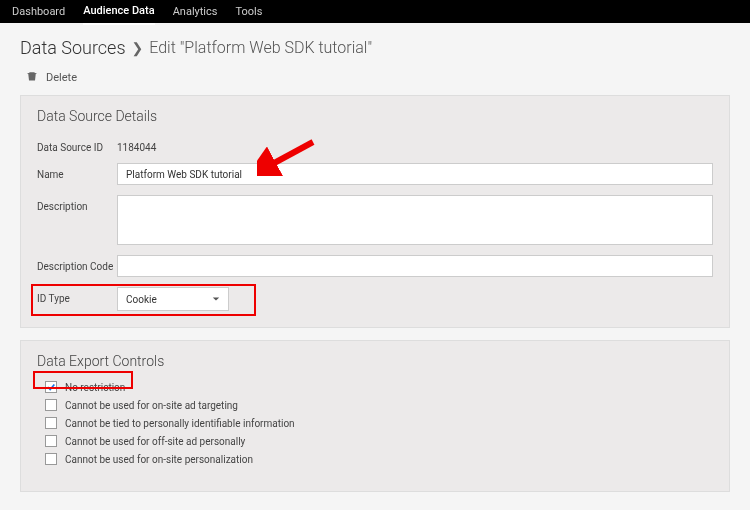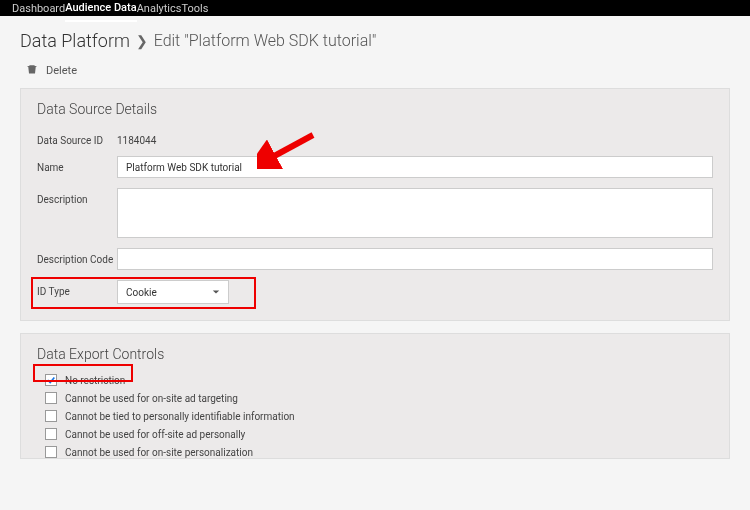--- a/index.html
+++ b/index.html
@@ -1,18 +1,18 @@
 <!DOCTYPE html>
 <html><head>
   <meta charset="utf-8">
   <style>
     * { box-sizing: border-box; margin: 0; padding: 0; font-family: -apple-system, BlinkMacSystemFont, "Segoe UI", Roboto, Helvetica, Arial, sans-serif; }
     body { background: #f5f5f5; width: 750px; height: 510px; overflow: hidden; }
 
-    .topnav { background: #000; color: #ccc; height: 16px; display: flex; align-items: center; padding: 0 12px; font-size: 11px; }
+    .topnav { background: #000; color: #ccc; height: 23px; display: flex; align-items: center; padding: 0 12px; gap: 18px; font-size: 11px; }
     .topnav .nav-item { color: #ccc; cursor: pointer; padding-bottom: 6px; padding-top: 6px; }
     .topnav .nav-item.active { color: #fff; border-bottom: 2px solid #fff; font-weight: 500; }
 
     .page { padding: 14px 20px 6px 20px; }
     .breadcrumb { display: flex; align-items: center; gap: 6px; color: #333; font-size: 18px; font-weight: 300; margin-bottom: 12px; }
     .breadcrumb .bc-sep { font-size: 14px; color: #666; }
     .breadcrumb .bc-current { font-size: 16px; font-weight: 300; color: #555; }
 
     .delete-row { display: flex; align-items: center; gap: 8px; font-size: 11px; color: #555; margin-bottom: 10px; padding-left: 6px; }
     .delete-row svg { width: 12px; height: 12px; }
@@ -44,21 +44,21 @@
 <div class="topnav">
   <span class="nav-item">Dashboard</span>
   <span class="nav-item active">Audience Data</span>
   <span class="nav-item">Analytics</span>
   <span class="nav-item">Tools</span>
 </div>
 
 <div class="page">
 
   <div class="breadcrumb">
-    <span>Data Platform</span>
+    <span>Data Sources</span>
     <span class="bc-sep">❯</span>
     <span class="bc-current">Edit "Platform Web SDK tutorial"</span>
   </div>
 
   <div class="delete-row">
     <span>
       <svg viewBox="0 0 16 16" fill="#666">
           <path d="M3 5h10l-1 9H4L3 5zm2-2h6l1 1H4l1-1zm-3 1h12v1H2V4z"></path>
         </svg>
     </span>
@@ -106,21 +106,21 @@
       <defs>
         <marker id="ah" markerWidth="6" markerHeight="6" refX="2" refY="3" orient="auto">
           <path d="M0,0 L6,3 L0,6 z" fill="#e00"></path>
         </marker>
       </defs>
       <line x1="56" y1="4" x2="8" y2="30" stroke="#e00" stroke-width="6" marker-end="url(#ah)"></line>
     </svg>
 
   </div>
 
-  <div class="panel" style="padding-bottom:0;">
+  <div class="panel" style="padding-bottom:26px;">
     <div class="panel-title">Data Export Controls</div>
 
     <div class="export-list">
 
       <div class="export-item">
         <span class="checkbox checked">
           <svg viewBox="0 0 12 12">
               <path d="M2 6l3 3 5-6" stroke="#1473e6" stroke-width="2" fill="none"></path>
             </svg>
         </span>

